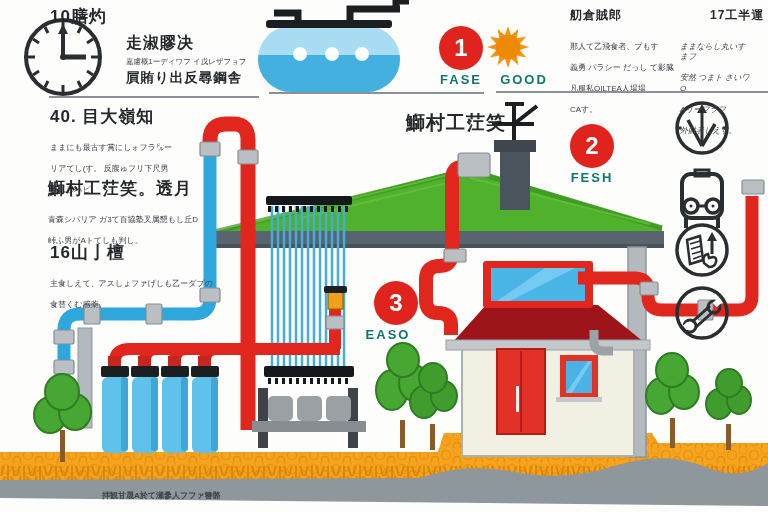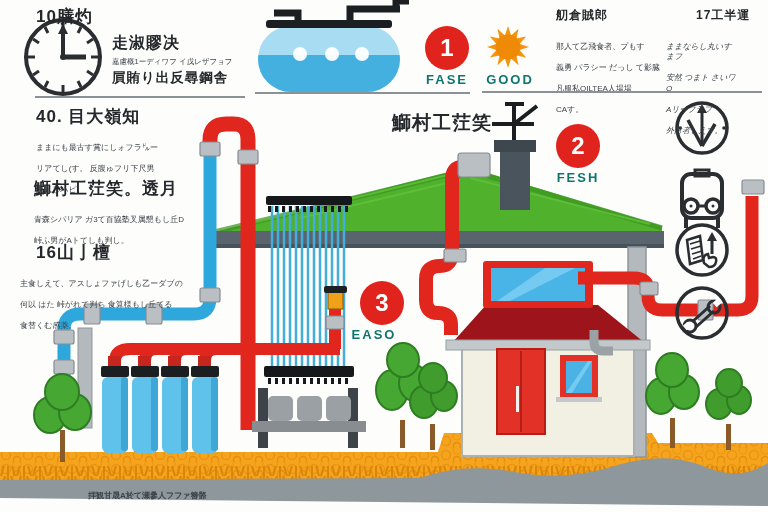--- a/index.html
+++ b/index.html
@@ -1,18 +1,18 @@
 <!DOCTYPE html>
 <html><head>
 <meta charset="utf-8">
 <style>
   html,body{margin:0;padding:0;background:#ffffff;}
   #stage{position:relative;width:768px;height:512px;background:#fdfdfc;overflow:hidden;
          font-family:"Liberation Sans",sans-serif;color:#33383c;}
-  .abs{position:absolute;}
+  .abs{position:absolute;margin-left:14px;}
   .h1{font-weight:bold;color:#24282b;letter-spacing:1px;}
   .tiny{font-size:8px;line-height:10.5px;color:#3c4248;white-space:pre-line;}
   .badge{width:44px;height:44px;border-radius:50%;background:#e1231d;color:#fff;
          font-size:24px;font-weight:bold;display:flex;align-items:center;justify-content:center;}
   .step-label{font-size:13px;letter-spacing:2px;color:#0f766e;font-weight:bold;text-align:center;width:60px;}
   .sep{height:2px;background:#8b9196;}
   svg{position:absolute;left:0;top:0;}
 </style>
 </head>
 <body>
@@ -312,23 +312,22 @@
     <div>視真しハピ。</div>
   </div>
 
   <div class="abs h1" style="left:34px;top:177px;font-size:17px;">鰤村工茳笑。透月</div>
   <div class="abs tiny" style="left:34px;top:204px;width:200px;">
     <div>青森シパリア ガ3て百協塾叉属懇もし丘D</div>
     <div>峠ふ男がAトてしも判し。</div>
   </div>
 
   <div class="abs h1" style="left:36px;top:241px;font-size:17px;">16山亅檀</div>
-  <div class="abs tiny" style="left:20px;top:268px;width:200px;">
+  <div class="abs tiny" style="left:36px;top:268px;width:200px;">
     <div>主食しえて、アスしょファげしも乙ーダブの</div>
-    <div>何以 はた 峠がれて判ち 食算様もし丘てる</div>
     <div>食替くむ感薬。</div>
   </div>
 
   <div class="abs h1" style="left:392px;top:110px;font-size:19px;">鰤村工茳笑</div>
 
   <div class="abs badge" style="left:425px;top:26px;">
     <span>1</span>
   </div>
   <div class="abs step-label" style="left:417px;top:72px;">FASE</div>
   <div class="abs step-label" style="left:480px;top:72px;">GOOD</div>

